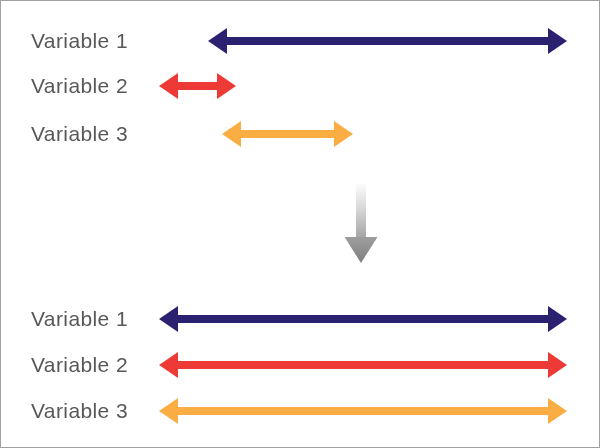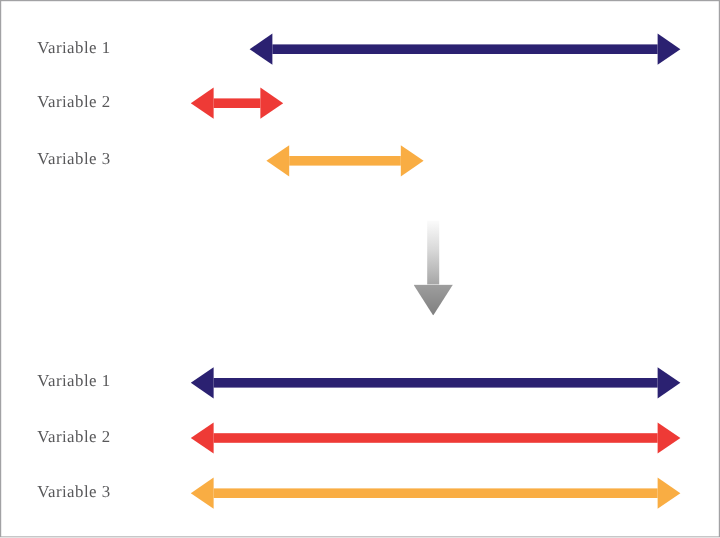--- a/index.html
+++ b/index.html
@@ -8,27 +8,26 @@
     width:600px;height:448px;
     box-sizing:border-box;
     background:#ffffff;
     border:1px solid #a2a2a4;
     overflow:hidden;
     font-family:"Liberation Sans", sans-serif;
   }
   .var-label{
     position:absolute;
     left:30px;
-    font-size:14px;
+    font-size:21px;
     font-weight:400;
     letter-spacing:0.4px;
     color:#58585a;
     line-height:28px;
     white-space:nowrap;
-    font-family:Liberation Serif, serif;
   }
   .range-arrow{
     position:absolute;
     height:26px;
     display:flex;
     align-items:center;
   }
   .head{
     width:0;height:0;flex:0 0 auto;
     border-top:13px solid transparent;

